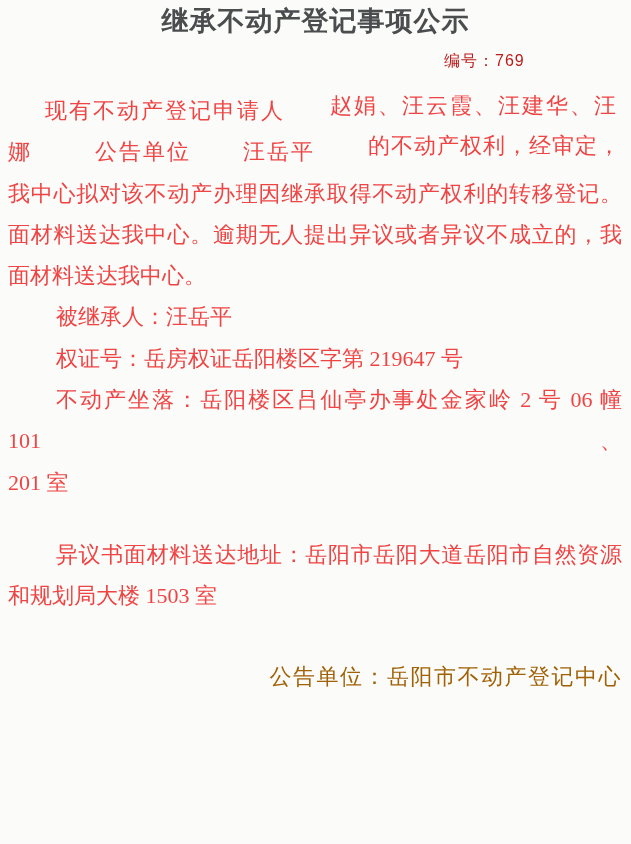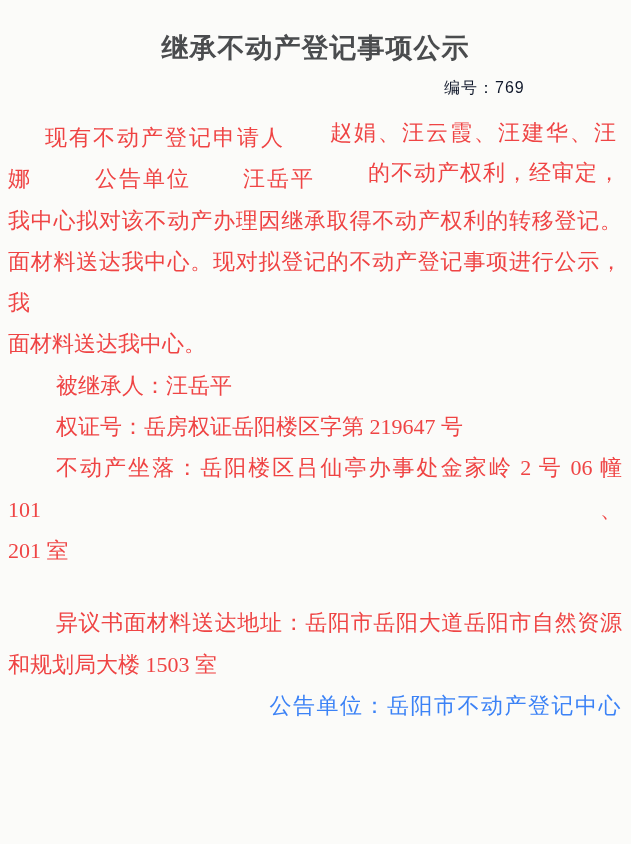--- a/index.html
+++ b/index.html
@@ -7,41 +7,41 @@
     width:631px;height:844px;
     background:#f4f4f2;
     font-family:"Liberation Serif","DejaVu Serif",serif;
     overflow:hidden;
   }
   .page{
     position:relative;
     width:631px;height:844px;
     background:#fbfbf9;
     box-sizing:border-box;
-    padding-top:32px;
+    padding-top:5px;
     overflow:hidden;
   }
   .title{
     margin:0;
     text-align:center;
     font-family:"Liberation Sans","DejaVu Sans",sans-serif;
     font-weight:bold;
     font-size:27px;
     line-height:32px;
     letter-spacing:1px;
     color:#4a4c4e;
   }
   .doc-no{
     margin-top:13px;
     padding-left:444px;
     font-family:"Liberation Sans","DejaVu Sans",sans-serif;
     font-size:16px;
     line-height:22px;
     letter-spacing:1px;
-    color:#0f172a;
+    color:#b91c1c;
   }
   .body{
     margin-top:18px;
     padding:0 9px 0 8px;
     font-size:22px;
     line-height:41.3px;
     color:#ef4444;
   }
   .line{white-space:nowrap;}
   .just{
@@ -57,23 +57,24 @@
   .g2{width:63px;}
   .g3{width:52px;}
   .g4{width:53px;}
   .ls2{letter-spacing:2px;}
   .ls1{letter-spacing:1px;margin-top:9px;}
   .raise5{position:relative;top:-5px;}
   .raise6{position:relative;top:-6px;}
   .sp-objection{margin-top:31px;}
   .sp-contact{margin-top:6px;}
   .footer{
+    margin-top:39px;
     font-size:22px;
     line-height:41.3px;
-    color:#3b82f6;
+    color:#a16207;
   }
   .issuer{
     text-align:right;
     padding-right:9px;
     letter-spacing:1.5px;
   }
 </style>
 </head>
 <body>
 
@@ -87,21 +88,21 @@
 
     <div class="line">
       <span class="gap g-indent"></span><span class="ls2">现有不动产登记申请人</span><span class="gap g1"></span><span class="ls2 raise5">赵娟、汪云霞、汪建华、汪</span>
     </div>
 
     <div class="line">
       <span class="ls2">娜</span><span class="gap g2"></span><span class="ls2">公告单位</span><span class="gap g3"></span><span class="ls2">汪岳平</span><span class="gap g4"></span><span class="ls1 raise6">的不动产权利，经审定，</span>
     </div>
 
     <div class="line just">我中心拟对该不动产办理因继承取得不动产权利的转移登记。</div>
-    <div class="line just">面材料送达我中心。现对拟登记的不动产登记事项进行公示，我</div>
+    <div class="line just">面材料送达我中心。逾期无人提出异议或者异议不成立的，我</div>
     <div class="line">面材料送达我中心。</div>
 
     <div class="line ind">被继承人：汪岳平</div>
     <div class="line ind">权证号：岳房权证岳阳楼区字第 219647 号</div>
     <div class="line just ind">不动产坐落：岳阳楼区吕仙亭办事处金家岭 2 号 06 幢 101、</div>
     <div class="line">201 室</div>
 
     <div class="line just ind sp-objection">异议书面材料送达地址：岳阳市岳阳大道岳阳市自然资源</div>
     <div class="line">和规划局大楼 1503 室</div>
 

